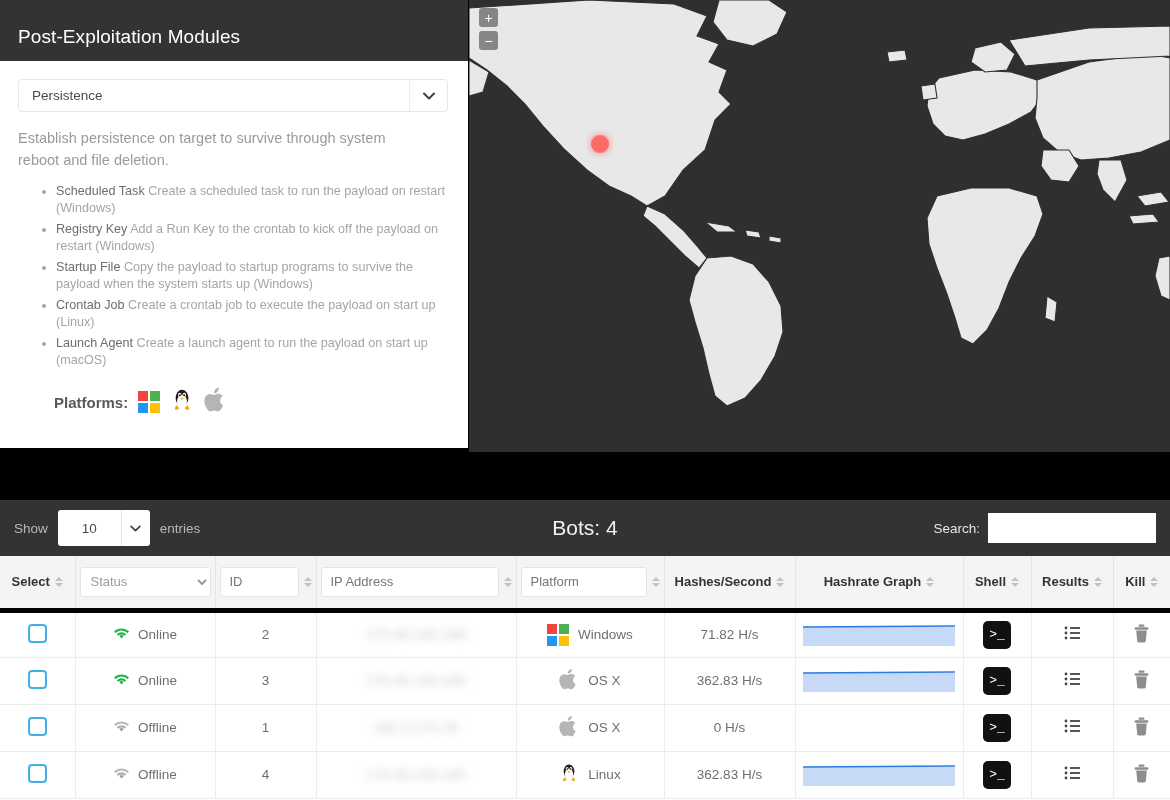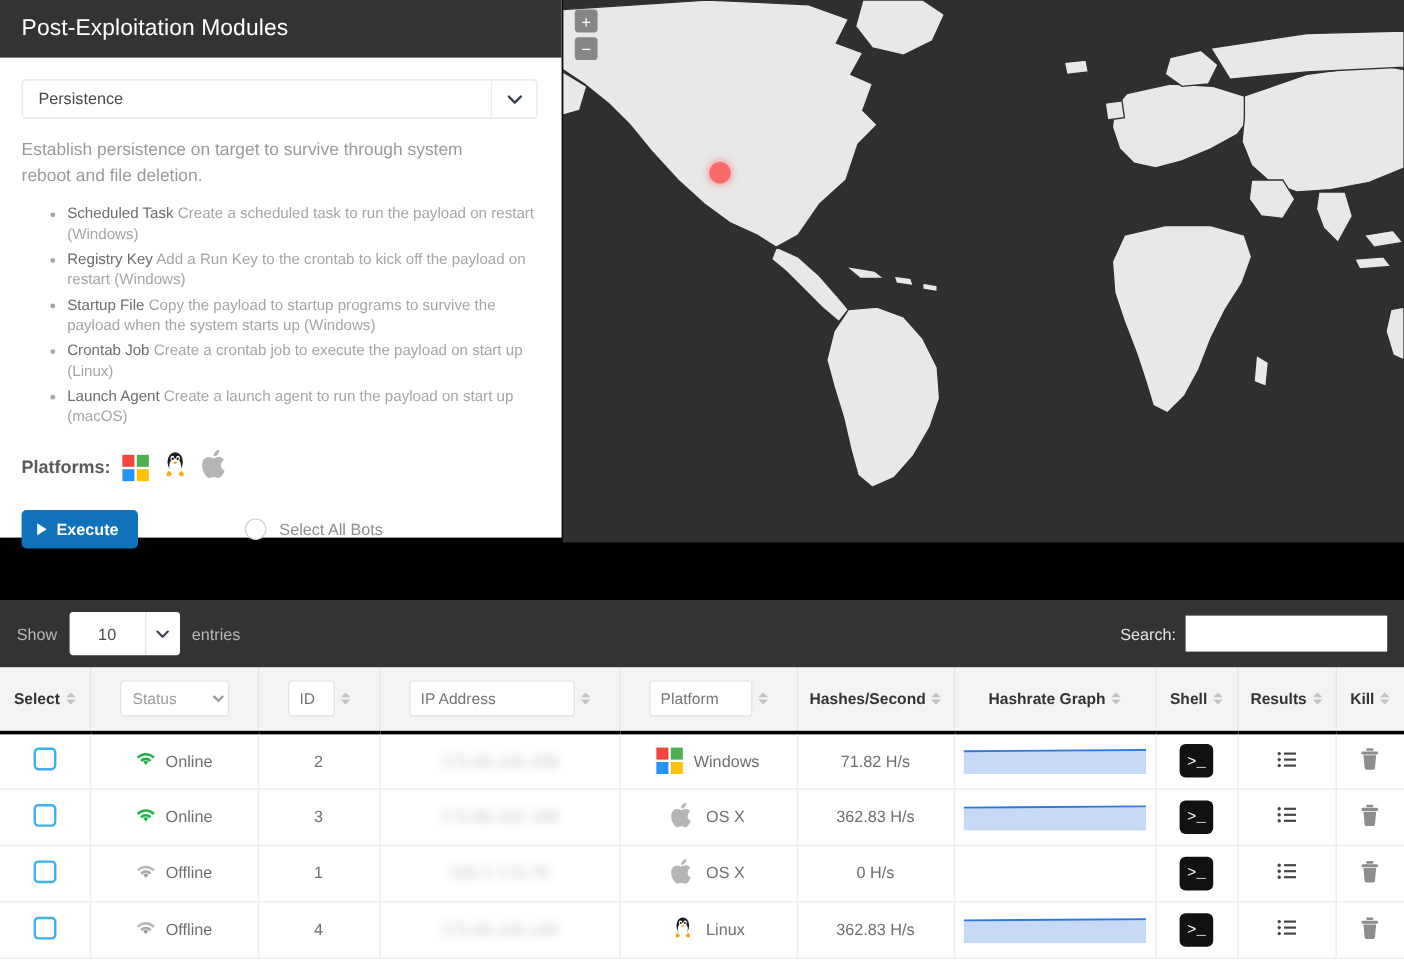--- a/index.html
+++ b/index.html
@@ -17,21 +17,21 @@
   
   .module-panel {
     position: absolute; left: 0; top: 0;
     width: 468px; height: 448px;
     background: #fff;
     display: flex; flex-direction: column;
   }
   .module-header {
     background: #333333;
     color: #ffffff;
-    padding: 13px 18px 13px 18px;
+    padding: 26px 18px 13px 18px;
     font-size: 19px;
     letter-spacing: .1px;
   }
   .module-body { padding: 18px 18px 0 18px; flex: 1; }
 
   .select-row {
     display: flex;
     width: 430px;
     height: 33px;
     border: 1px solid #e6e6e6;
@@ -73,21 +73,21 @@
     margin-bottom: 4px;
   }
   ul.module-list li::marker { color: #a5a5a5; }
   ul.module-list li b { color: #6d6d6d; font-weight: normal; }
 
   .platforms-row {
     display: flex; align-items: center;
     margin-top: 18px;
     gap: 10px;
   }
-  .platforms-label { font-size: 15px; font-weight: bold; color: #5a5a5a; }
+  .platforms-label { font-size: 15px; font-weight: bold; color: #5a5a5a; margin-left: 36px; }
 
   .win-icon { width: 22px; height: 22px; display: grid;
     grid-template-columns: 1fr 1fr; grid-template-rows: 1fr 1fr; gap: 2px; }
   .win-icon i { display: block; }
   .win-icon i:nth-child(1) { background: #f1453d; }
   .win-icon i:nth-child(2) { background: #4caf50; }
   .win-icon i:nth-child(3) { background: #2196f3; }
   .win-icon i:nth-child(4) { background: #ffc107; }
 
   .action-row {
@@ -207,23 +207,23 @@
     outline: none;
     font-size: 13px;
     padding: 0 6px;
     font-family: "Liberation Sans", sans-serif;
   }
 
   table.bots { width: 100%; border-collapse: collapse; table-layout: fixed; }
   table.bots thead th {
     background: #f4f4f4;
     border-right: 1px solid #e4e4e4;
-    border-bottom: 3px solid #000000;
+    border-bottom: 5px solid #000000;
     height: 54px;
-    padding: 0 24px;
+    padding: 0 4px;
     font-size: 13px;
     color: #333;
     font-weight: bold;
     vertical-align: middle;
   }
   .th-inner { display: flex; align-items: center; justify-content: center; gap: 5px; }
   .th-inner.filter { justify-content: center; }
   .sort-ico {
     display: inline-flex; flex-direction: column; gap: 2px;
     opacity: .32; line-height: 0;
@@ -359,30 +359,20 @@
           </svg>
         </span>
         <span>
           <svg width="23" height="26" viewBox="0 0 23 26" aria-hidden="true">
             <path d="M16.2 13.6c0-3 2.4-4.4 2.5-4.5-1.4-2-3.5-2.3-4.3-2.3-1.8-.2-3.5 1.1-4.5 1.1-.9 0-2.3-1.1-3.8-1-2 0-3.8 1.1-4.8 2.9-2 3.5-.5 8.8 1.5 11.6 1 1.4 2.1 3 3.6 2.9 1.5-.1 2-.9 3.8-.9s2.3.9 3.8.9c1.6 0 2.6-1.4 3.5-2.8 1.1-1.6 1.6-3.2 1.6-3.3-.1 0-3-1.2-3-4.6z" fill="#b5b5b5"></path>
             <path d="M13.6 4.6c.8-1 1.4-2.4 1.2-3.8-1.2.1-2.7.8-3.5 1.8-.8.9-1.5 2.3-1.3 3.7 1.3.1 2.7-.7 3.6-1.7z" fill="#b5b5b5"></path>
           </svg>
         </span>
       </div>
 
-      <div class="action-row">
-        <button class="execute-btn">
-          <span class="play-tri"></span>
-          <span>Execute</span>
-        </button>
-        <div class="select-all-wrap">
-          <span class="radio-circle"></span>
-          <span class="select-all-label">Select All Bots</span>
-        </div>
-      </div>
 
     </div>
   </div>
 
   <div class="map-panel">
     <div class="zoom-ctrls">
       <button class="zoom-btn">+</button>
       <button class="zoom-btn">−</button>
     </div>
     <div class="map-marker"></div>
@@ -448,20 +438,21 @@
         <div class="entries-val">10</div>
         <div class="entries-caret">
           <svg width="11" height="7" viewBox="0 0 12 8" aria-hidden="true">
               <path d="M1 1.5L6 6.5L11 1.5" stroke="#3b4250" stroke-width="2" fill="none" stroke-linecap="round" stroke-linejoin="round"></path>
             </svg>
         </div>
       </div>
       <span class="entries-label">entries</span>
     </div>
 
+    <div class="bots-title">Bots: 4</div>
 
     <div class="search-group">
       <span class="search-label">Search:</span>
       <input class="search-input" type="text" value="" style="">
     </div>
   </div>
 
   <table class="bots">
     <colgroup>
       <col style="width:75px">

